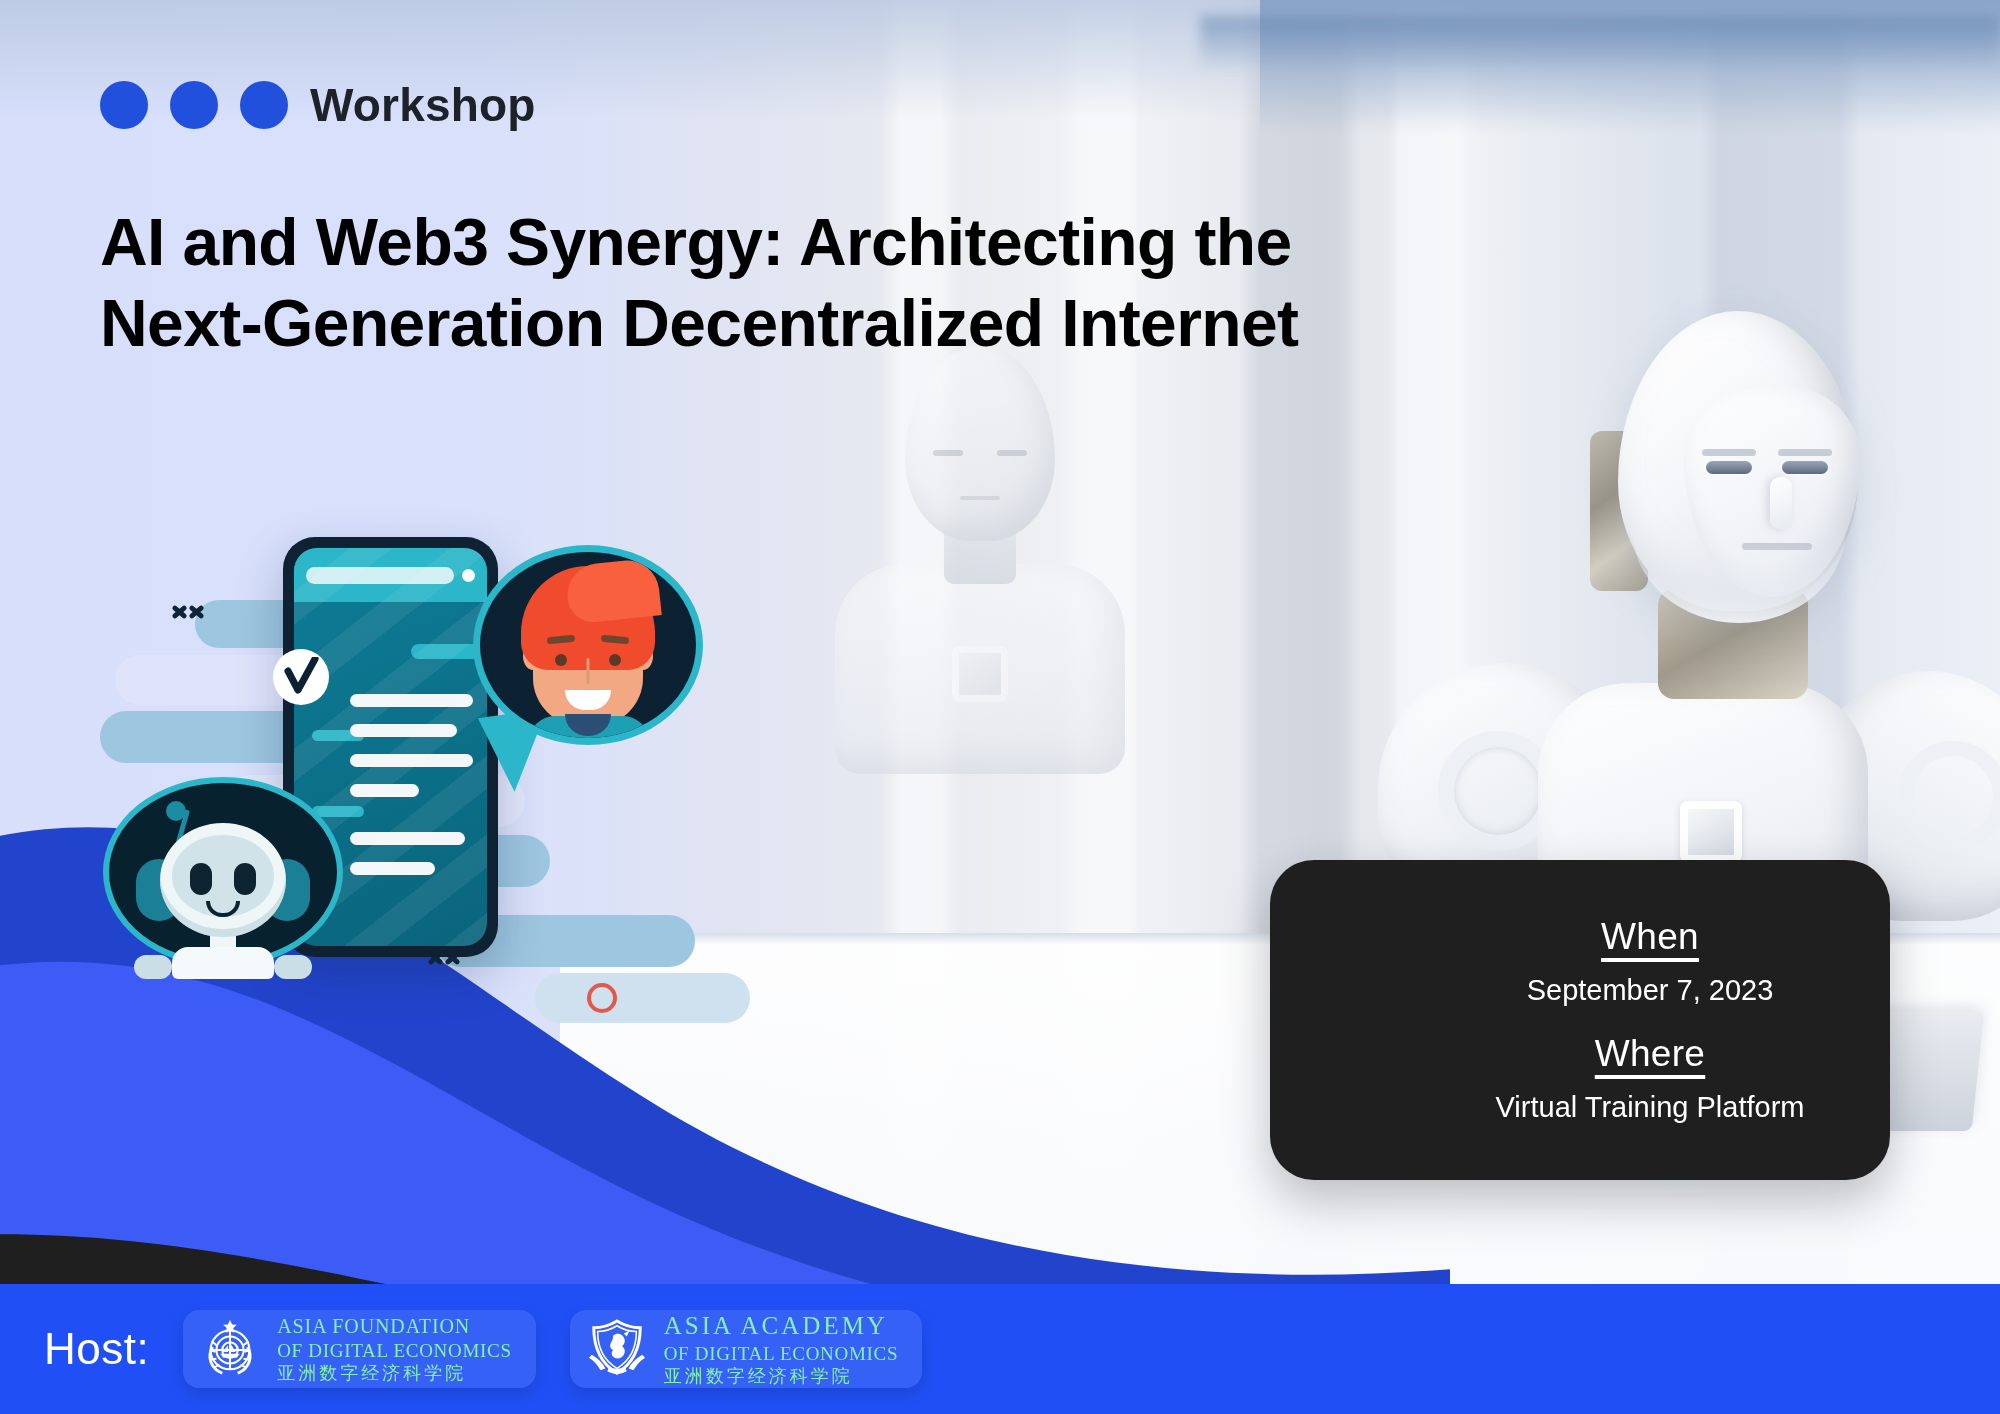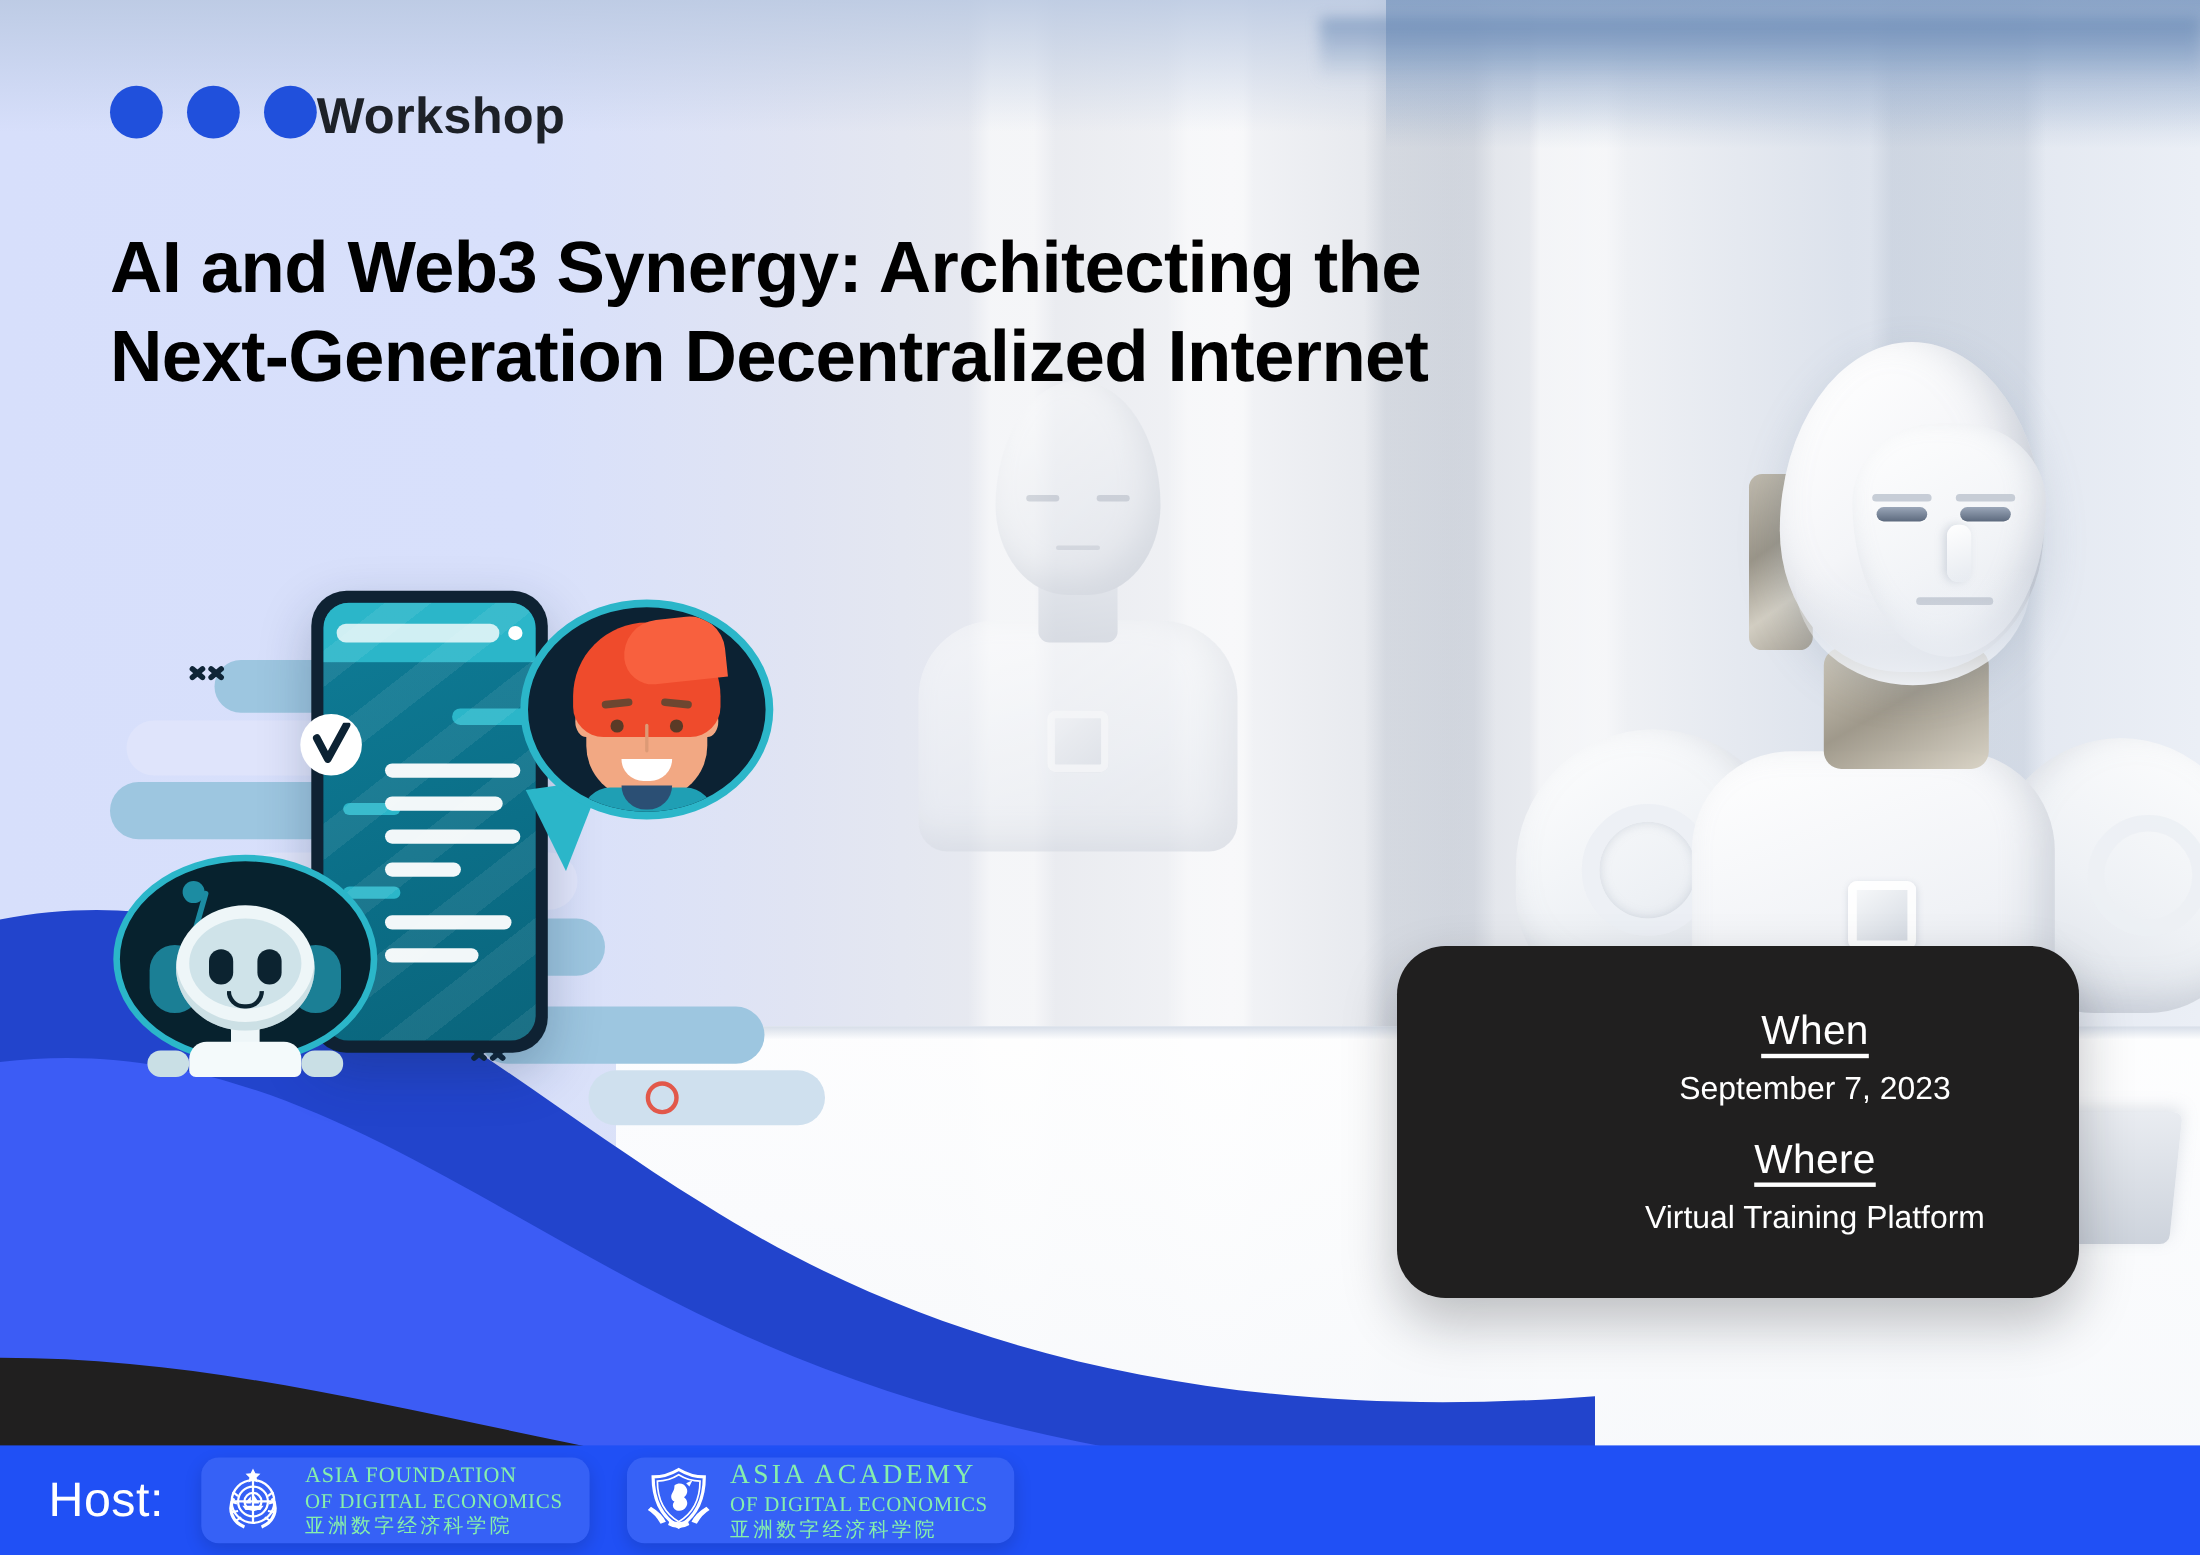--- a/index.html
+++ b/index.html
@@ -295,21 +295,21 @@
   .bot-eye.l{ left:52px; } .bot-eye.r{ right:52px; }
   .bot-smile{ position:absolute; left:50%; top:96px; transform:translateX(-50%); width:34px; height:16px;
     border:4px solid #0c2330; border-top:none; border-radius:0 0 20px 20px; }
   .bot-neck{ position:absolute; left:50%; top:126px; transform:translateX(-50%); width:26px; height:22px; background:#eef6f8; }
   .bot-body{ position:absolute; left:34px; top:142px; width:102px; height:32px; border-radius:16px 16px 6px 6px; background:#f4fafb; }
   .bot-arm{ position:absolute; top:150px; width:38px; height:24px; border-radius:14px; background:#c9dfe5; }
   .bot-arm.l{ left:-4px; } .bot-arm.r{ right:-4px; }
 
   
   .header{ position:absolute; left:100px; top:78px; width:1300px; }
-  .tagline{ display:flex; }
+  .tagline{ display:flex; align-items:center; gap:22px; }
   .dots{ display:flex; gap:22px; }
   .dot{ width:48px; height:48px; border-radius:50%; background:#2050dc; }
   .tag-text{ font-size:46px; font-weight:700; color:#1d2128; letter-spacing:.2px; }
   .title{
     margin-top:70px;
     font-size:66px; line-height:1.22; font-weight:800; color:#000000;
     letter-spacing:-.6px; max-width:1300px;
   }
 
   
@@ -332,21 +332,21 @@
     position:absolute; left:1118px; top:886px; width:250px; height:250px;
     border-radius:50%; background:#2f5ef0;
     display:flex; flex-direction:column; align-items:center; justify-content:center;
     color:#ffffff; font-weight:800; font-size:50px; line-height:1.08; letter-spacing:.4px;
     box-shadow:0 16px 38px rgba(30,70,210,.35);
     z-index:6; cursor:pointer;
   }
 
   
   .footer{
-    position:absolute; left:0; right:0; bottom:0; height:100px;
+    position:absolute; left:0; right:0; bottom:0; height:130px;
     background:#2050f5;
     display:flex; align-items:center; gap:34px; padding:0 44px;
   }
   .host-label{ font-size:44px; color:#ffffff; font-weight:400; letter-spacing:.5px; }
   .logo-chip{
     height:78px; border-radius:16px; background:rgba(255,255,255,.10);
     display:flex; align-items:center; gap:16px; padding:0 24px 0 16px;
     box-shadow:0 6px 16px rgba(0,0,0,.14);
   }
   .logo-mark{ width:62px; height:62px; flex:none; }

